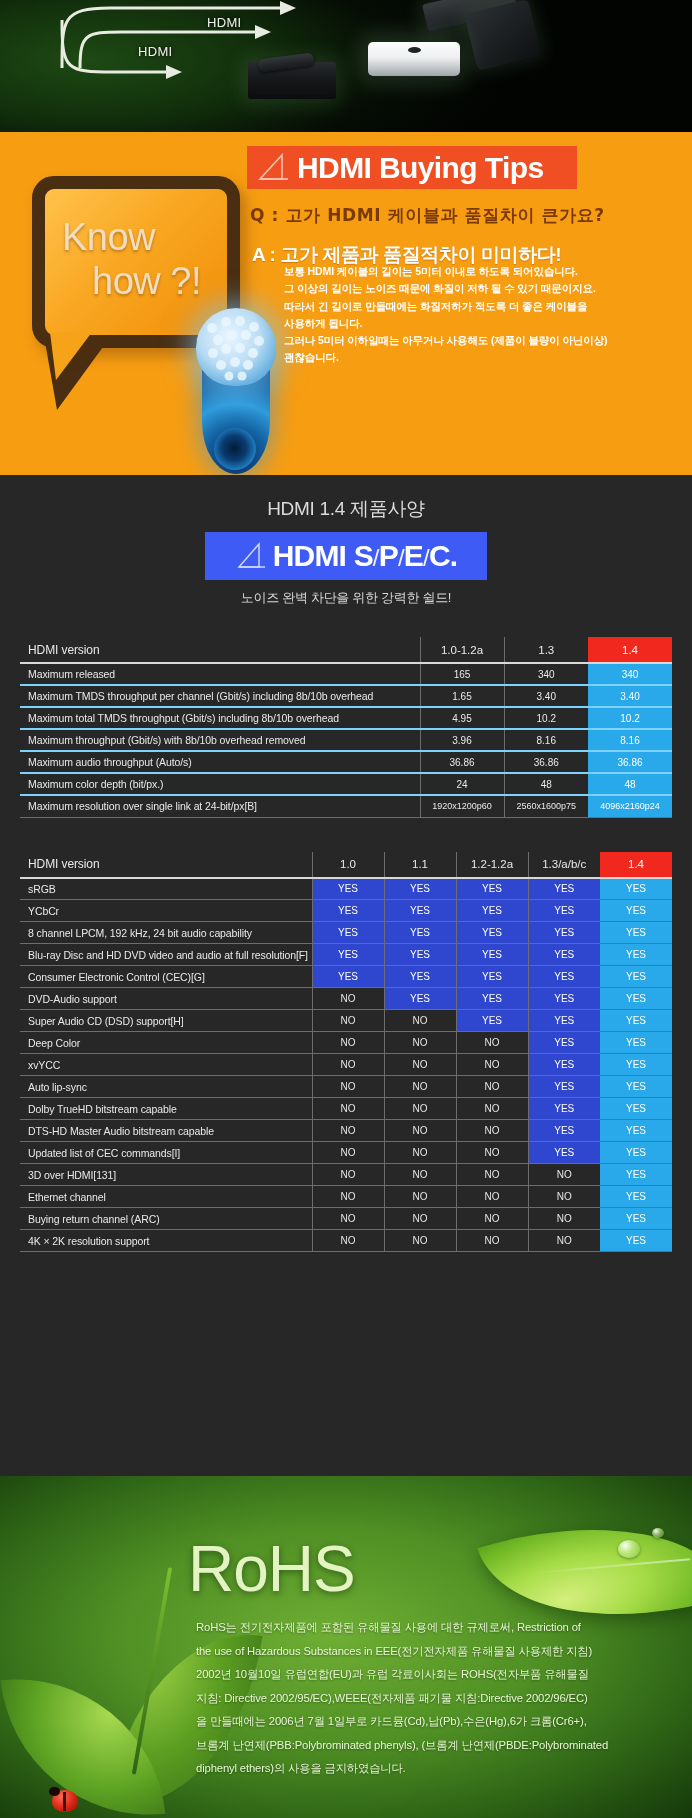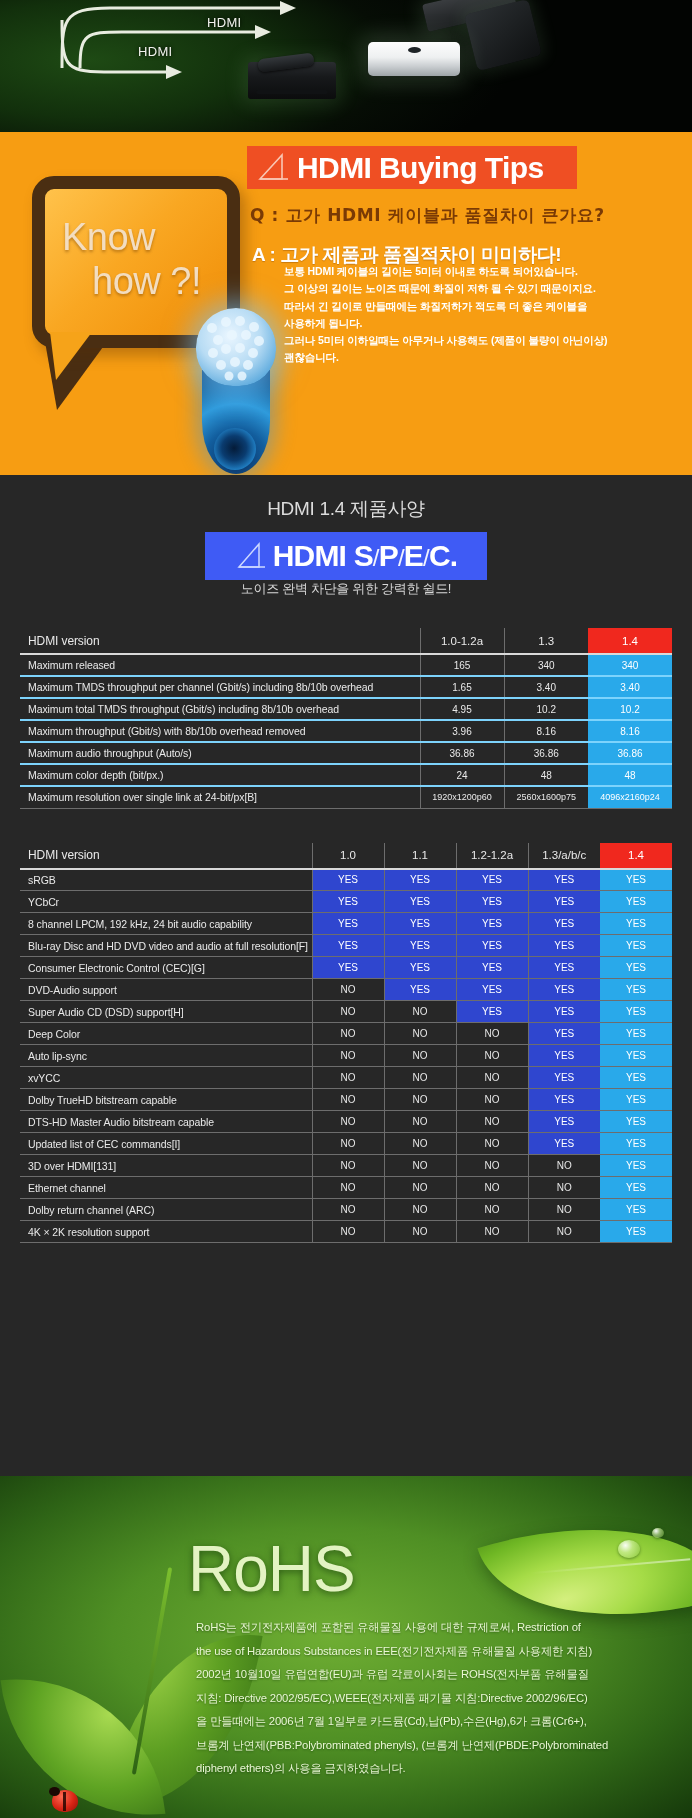--- a/index.html
+++ b/index.html
@@ -151,21 +151,21 @@
     margin:10px auto 0; width:282px; height:48px; background:#3f5bf5;
     display:flex; align-items:center; justify-content:center; gap:6px;
   }
   .spec-badge .tri-icon{ width:32px; height:30px; margin-right:0; }
   .spec-badge-text{
     color:#fff; font-size:30px; font-weight:bold; letter-spacing:-0.8px;
     font-family:"Liberation Sans",sans-serif;
   }
   .spec-badge-text .sl{ font-weight:normal; font-size:24px; opacity:.93; }
   .spec-tag{
-    text-align:center; color:#d8d8d8; font-size:13px; letter-spacing:-0.3px;
+    text-align:center; color:#d8d8d8; font-size:13px; margin-top:9px; letter-spacing:-0.3px;
   }
 
   
   table{ border-collapse:collapse; table-layout:fixed; }
   .tbl{ margin:0 auto; width:652px; color:#e9e9e9; font-size:10.5px; }
   .tbl td,.tbl th{ padding:0; height:22px; font-weight:normal; }
   .tbl .lbl{ text-align:left; padding-left:8px; letter-spacing:-0.1px; }
   .tbl .val{ text-align:center; font-size:10px; }
   .tbl tr.headrow td{ height:26px; font-size:11.5px; }
   .tbl tr.headrow .lbl{ text-align:left; font-size:12px; }
@@ -482,36 +482,36 @@
         </tr>
         <tr>
           <td class="lbl">Deep Color</td>
           <td class="val no sep">NO</td>
           <td class="val sep no">NO</td>
           <td class="val sep no">NO</td>
           <td class="val sep yes">YES</td>
           <td class="val yes14">YES</td>
         </tr>
         <tr>
+          <td class="lbl">xvYCC</td>
+          <td class="val no sep">NO</td>
+          <td class="val sep no">NO</td>
+          <td class="val sep no">NO</td>
+          <td class="val sep yes">YES</td>
+          <td class="val yes14">YES</td>
+        </tr>
+        <tr>
           <td class="lbl">Auto lip-sync</td>
           <td class="val no sep">NO</td>
           <td class="val sep no">NO</td>
           <td class="val sep no">NO</td>
           <td class="val sep yes">YES</td>
           <td class="val yes14">YES</td>
         </tr>
         <tr>
-          <td class="lbl">xvYCC</td>
-          <td class="val no sep">NO</td>
-          <td class="val sep no">NO</td>
-          <td class="val sep no">NO</td>
-          <td class="val sep yes">YES</td>
-          <td class="val yes14">YES</td>
-        </tr>
-        <tr>
           <td class="lbl">Dolby TrueHD bitstream capable</td>
           <td class="val no sep">NO</td>
           <td class="val sep no">NO</td>
           <td class="val sep no">NO</td>
           <td class="val sep yes">YES</td>
           <td class="val yes14">YES</td>
         </tr>
         <tr>
           <td class="lbl">DTS-HD Master Audio bitstream capable</td>
           <td class="val no sep">NO</td>
@@ -538,21 +538,21 @@
         </tr>
         <tr>
           <td class="lbl">Ethernet channel</td>
           <td class="val no sep">NO</td>
           <td class="val sep no">NO</td>
           <td class="val sep no">NO</td>
           <td class="val sep no">NO</td>
           <td class="val yes14">YES</td>
         </tr>
         <tr>
-          <td class="lbl">Dolby return channel (ARC)</td>
+          <td class="lbl">Buying return channel (ARC)</td>
           <td class="val no sep">NO</td>
           <td class="val sep no">NO</td>
           <td class="val sep no">NO</td>
           <td class="val sep no">NO</td>
           <td class="val yes14">YES</td>
         </tr>
         <tr>
           <td class="lbl">4K × 2K resolution support</td>
           <td class="val no sep">NO</td>
           <td class="val sep no">NO</td>

